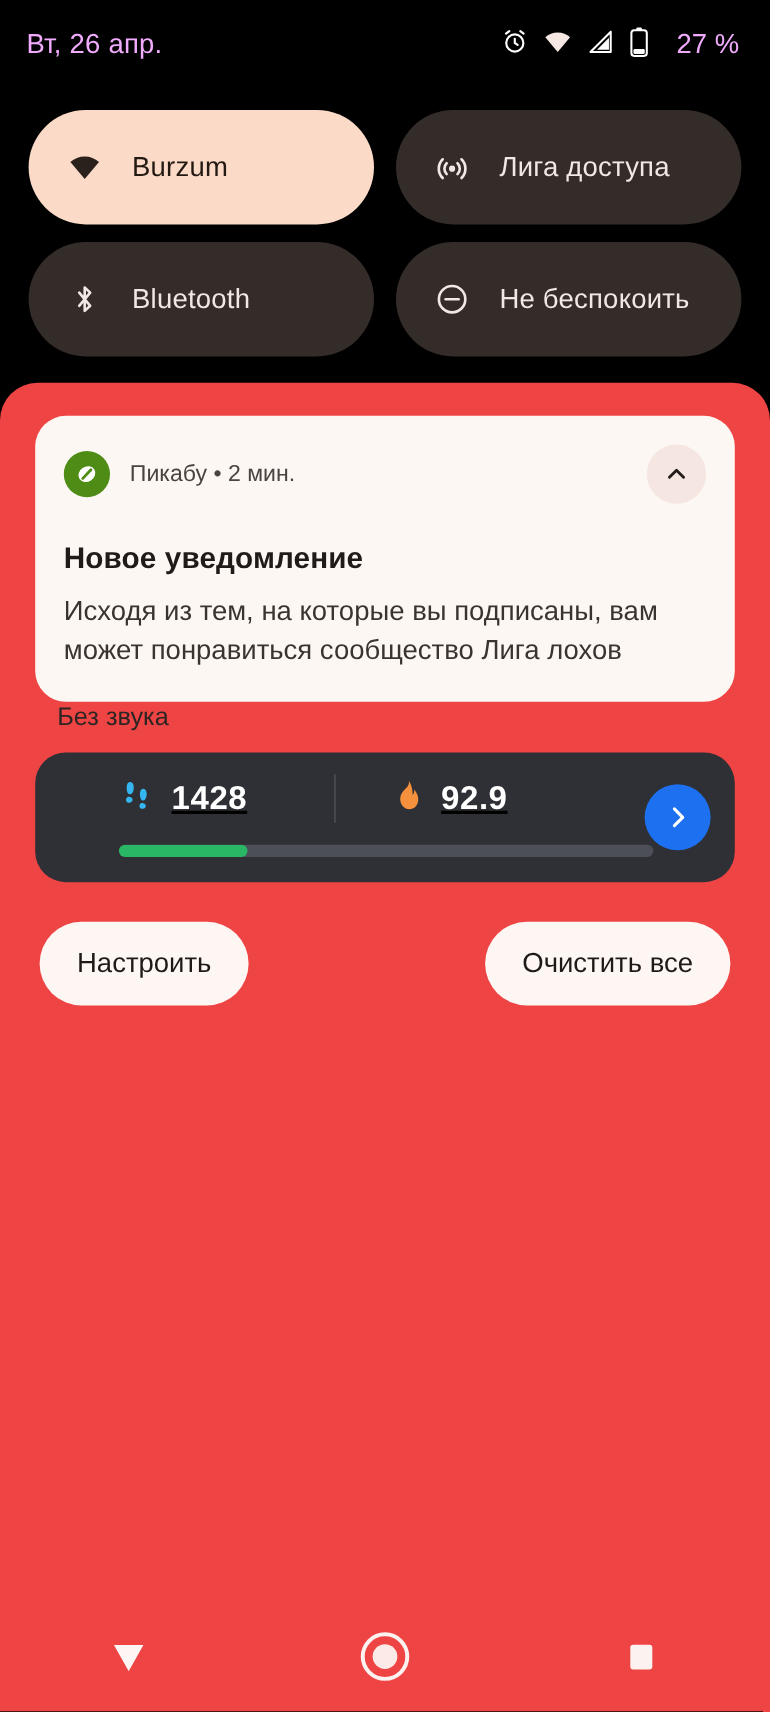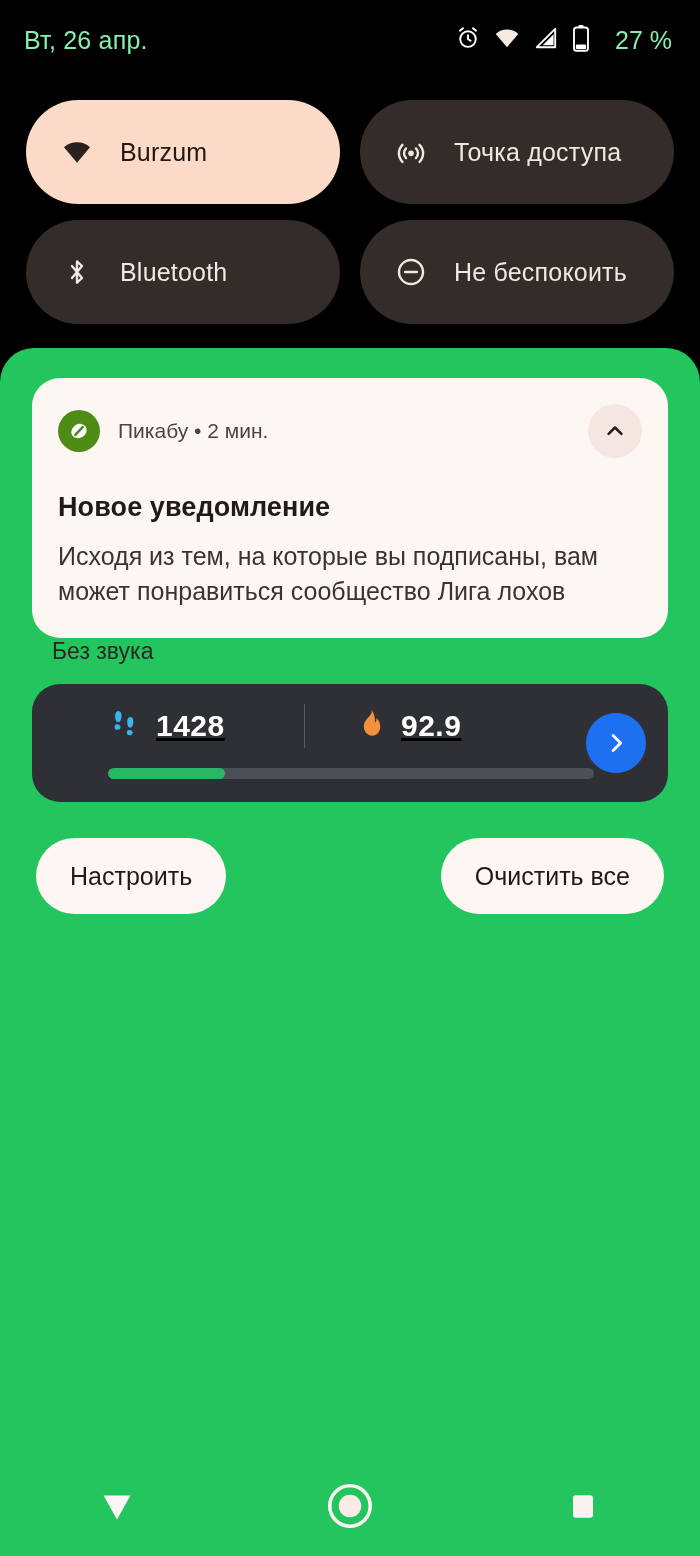--- a/index.html
+++ b/index.html
@@ -15,21 +15,21 @@
     background: #000;
   }
 
   
   .statusbar {
     position: absolute; top: 0; left: 0;
     width: 700px; height: 80px;
     display: flex; align-items: center;
     justify-content: space-between;
     padding: 0 28px 0 24px;
-    color: #86efac;
+    color: #f0abfc;
   }
   .status-date { font-size: 25px; letter-spacing: .2px; }
   .status-icons { display: flex; align-items: center; gap: 12px; }
   .status-pct { font-size: 25px; margin-left: 12px; }
 
   
   .qs {
     position: absolute; top: 100px; left: 0;
     width: 700px;
     padding: 0 26px;
@@ -48,21 +48,21 @@
   .tile.off { background: #332C29; color: #F1E7E3; }
   .tile.on  { background: #FBDAC7; color: #2B211C; }
   .tile-label { font-size: 25px; letter-spacing: .2px; }
   .tile.on .tile-label { color: #221913; }
   .tile-icon { width: 34px; height: 34px; display: flex; align-items: center; justify-content: center; flex: 0 0 34px; }
 
   
   .shade {
     position: absolute; top: 348px; left: 0;
     width: 700px; height: 1208px;
-    background: #22c55e;
+    background: #ef4444;
     border-top-left-radius: 34px;
     border-top-right-radius: 34px;
   }
 
   
   .notif {
     position: absolute; top: 30px; left: 32px;
     width: 636px;
     background: #FDF7F4;
     border-radius: 28px;
@@ -214,21 +214,21 @@
     <div class="tile off">
       <span class="tile-icon">
         <svg width="32" height="32" viewBox="0 0 24 24" fill="none" stroke="#F1E7E3" stroke-width="1.8" stroke-linecap="round">
           <circle cx="12" cy="13" r="2.1" fill="#F1E7E3" stroke="none"></circle>
           <path d="M8.3 16.7a5.2 5.2 0 0 1 0-7.4"></path>
           <path d="M15.7 9.3a5.2 5.2 0 0 1 0 7.4"></path>
           <path d="M5.6 19.4a9 9 0 0 1 0-12.8"></path>
           <path d="M18.4 6.6a9 9 0 0 1 0 12.8"></path>
         </svg>
       </span>
-      <span class="tile-label">Точка доступа</span>
+      <span class="tile-label">Лига доступа</span>
     </div>
 
     <div class="tile off">
       <span class="tile-icon">
         <svg width="30" height="32" viewBox="0 0 24 24" fill="none" stroke="#F1E7E3" stroke-width="1.9" stroke-linejoin="round" stroke-linecap="round">
           <path d="M8 7.2 16 16.8 12 20.5V3.5l4 3.7L8 16.8"></path>
         </svg>
       </span>
       <span class="tile-label">Bluetooth</span>
     </div>

